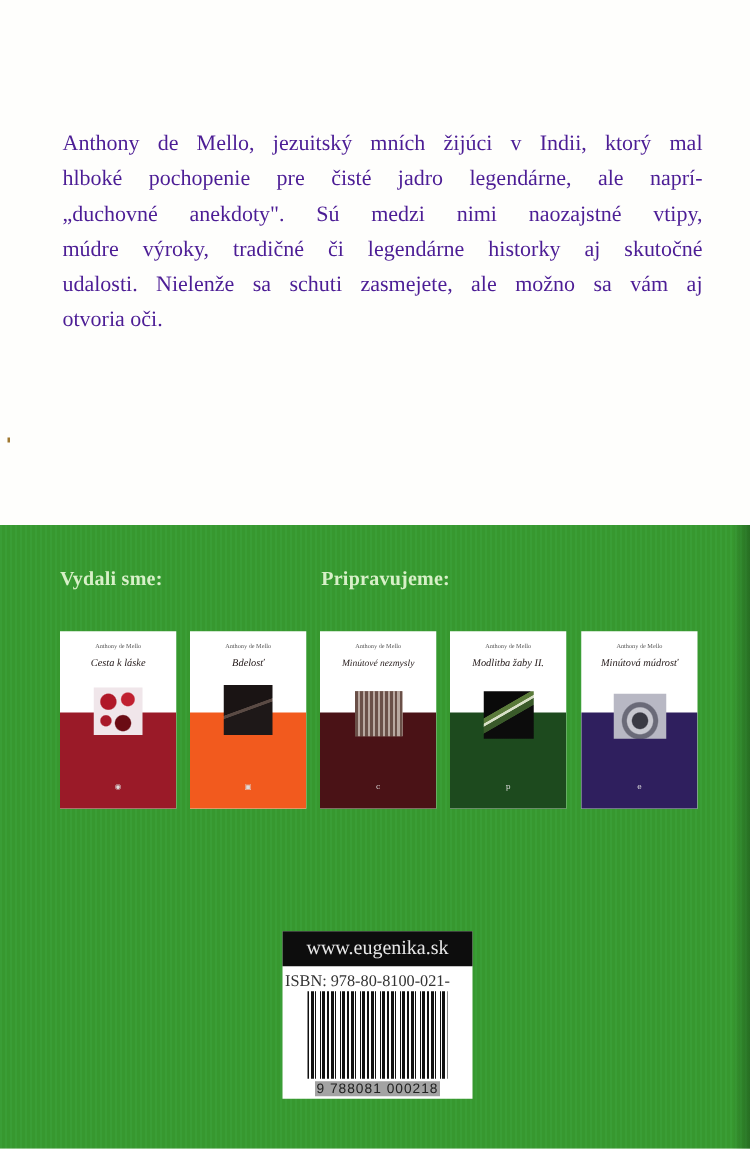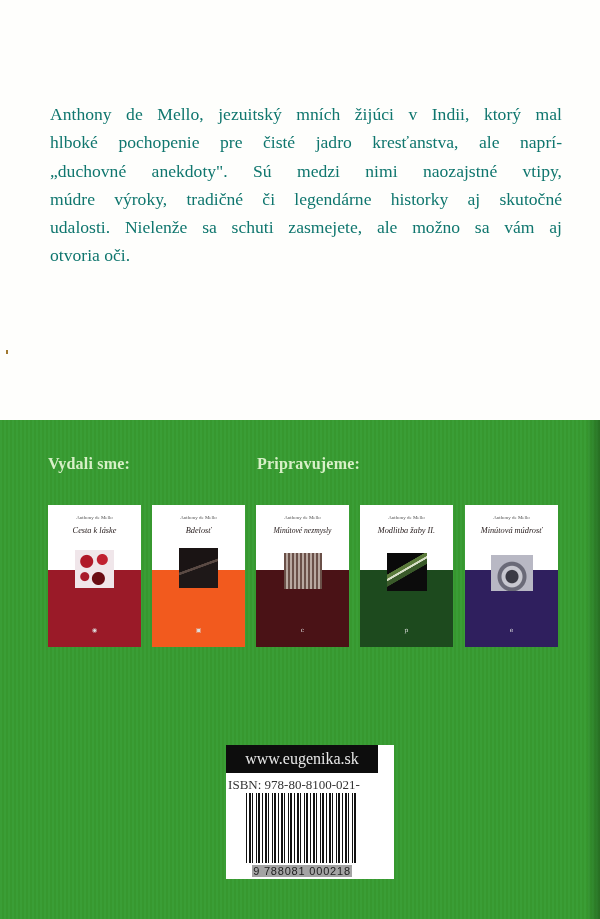--- a/index.html
+++ b/index.html
@@ -1,48 +1,48 @@
 <!DOCTYPE html>
 <html><head>
   <meta charset="utf-8">
   <style>
     html, body { margin: 0; padding: 0; }
     body { width: 600px; height: 919px; position: relative; overflow: hidden; background: #fdfdfb; font-family: "DejaVu Serif", serif; }
     .white-area { position: absolute; left: 0; top: 0; width: 600px; height: 420px; background: #fefefc; }
-    .blurb { position: absolute; left: 50px; top: 100px; width: 512px; font-family: "Liberation Serif", serif; font-size: 17.6px; line-height: 28.3px; color: #0f766e; text-align: justify; }
+    .blurb { position: absolute; left: 50px; top: 100px; width: 512px; font-family: "Liberation Serif", serif; font-size: 17.6px; line-height: 28.3px; color: #4c1d95; text-align: justify; }
     .blurb .line { display: block; white-space: nowrap; text-align-last: justify; }
     .blurb .line.last { text-align-last: left; }
     .green-area { position: absolute; left: 0; top: 420px; width: 600px; height: 499px;
       background: repeating-linear-gradient(90deg, #3a9e36 0px, #3a9e36 2px, #37982f 2px, #37982f 4px); }
     .green-area::after { content: ""; position: absolute; right: 0; top: 0; width: 14px; height: 100%; background: linear-gradient(90deg, rgba(0,0,0,0), rgba(20,60,20,0.45)); }
     .section-heading { position: absolute; top: 455px; font-family: "Liberation Serif", serif; font-weight: bold; font-size: 16px; color: #d8f0c8; letter-spacing: 0.2px; }
     .cover { position: absolute; top: 505px; width: 93px; height: 142px; background: #fff; overflow: hidden; }
     .cover .bottom { position: absolute; left: 0; right: 0; top: 65px; bottom: 0; }
     .cover .author { position: absolute; top: 10px; left: 0; right: 0; text-align: center; font-family: "Liberation Serif", serif; font-size: 5px; color: #555; }
     .cover .title { position: absolute; top: 21px; left: 0; right: 0; text-align: center; font-family: "Liberation Serif", serif; font-style: italic; font-size: 8.3px; color: #2a2020; white-space: nowrap; }
     .cover .pic { position: absolute; top: 45px; left: 27px; width: 39px; height: 38px; }
     .cover .logo { position: absolute; bottom: 14px; left: 0; right: 0; text-align: center; font-size: 6px; color: #ddd; }
-    .isbn-block { position: absolute; left: 226px; top: 745px; width: 152px; height: 134px; background: #fff; padding-left: 16px; }
+    .isbn-block { position: absolute; left: 226px; top: 745px; width: 152px; height: 134px; background: #fff; }
     .web-box { position: absolute; left: 0; top: 0; width: 152px; height: 28px; background: #0d0d0d; color: #e8e8e8; font-family: "Liberation Serif", serif; font-size: 16px; line-height: 28px; text-align: center; }
     .isbn-text { position: absolute; left: 0; top: 32px; width: 136px; text-align: center; font-family: "Liberation Serif", serif; font-size: 13px; color: #333; }
     .barcode { position: absolute; left: 20px; top: 48px; width: 112px; height: 70px;
       background: repeating-linear-gradient(90deg, #111 0 1px, #fff 1px 3px, #111 3px 5px, #fff 5px 6px, #111 6px 7px, #fff 7px 10px, #111 10px 11px, #fff 11px 12px, #111 12px 14px, #fff 14px 16px); }
     .barcode-digits { position: absolute; left: 0; top: 120px; width: 152px; text-align: center; font-family: "Liberation Sans", sans-serif; font-size: 11px; letter-spacing: 0.8px; color: #222; background: transparent; }
     .barcode-digits span { background: #a3a3a3; padding: 0 1px; }
     .speck { position: absolute; width: 2px; height: 4px; background: #a07830; }
   </style>
 </head>
 <body>
 
 <div class="white-area"></div>
 <span class="speck" style="left:6px; top:350px;"></span>
 
 <div class="blurb">
   <span class="line">Anthony de Mello, jezuitský mních žijúci v Indii, ktorý mal</span>
-  <span class="line">hlboké pochopenie pre čisté jadro kresťanstva, ale naprí-</span>
+  <span class="line">hlboké pochopenie pre čisté jadro legendárne, ale naprí-</span>
   <span class="line">„duchovné anekdoty". Sú medzi nimi naozajstné vtipy,</span>
   <span class="line">múdre výroky, tradičné či legendárne historky aj skutočné</span>
   <span class="line">udalosti. Nielenže sa schuti zasmejete, ale možno sa vám aj</span>
   <span class="line last">otvoria oči.</span>
 </div>
 
 <div class="green-area"></div>
 
 <div class="section-heading" style="left:48px;">Vydali sme:</div>
 <div class="section-heading" style="left:257px;">Pripravujeme:</div>

